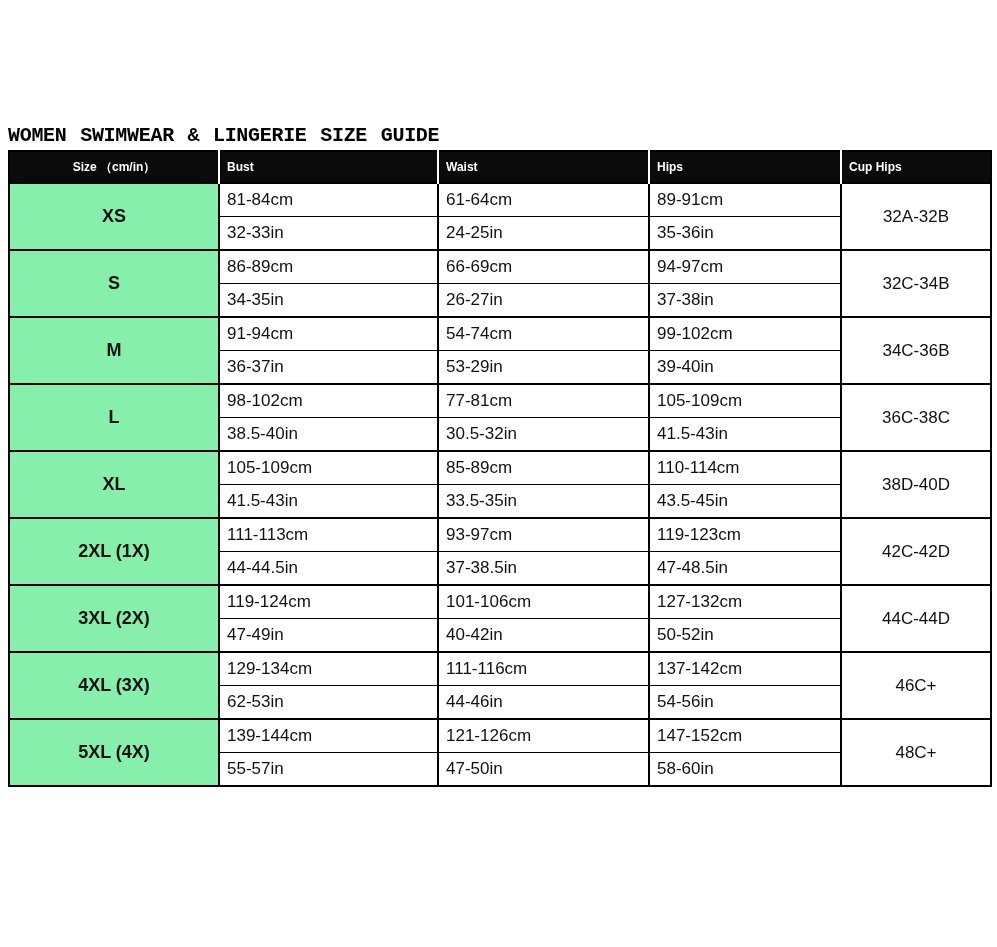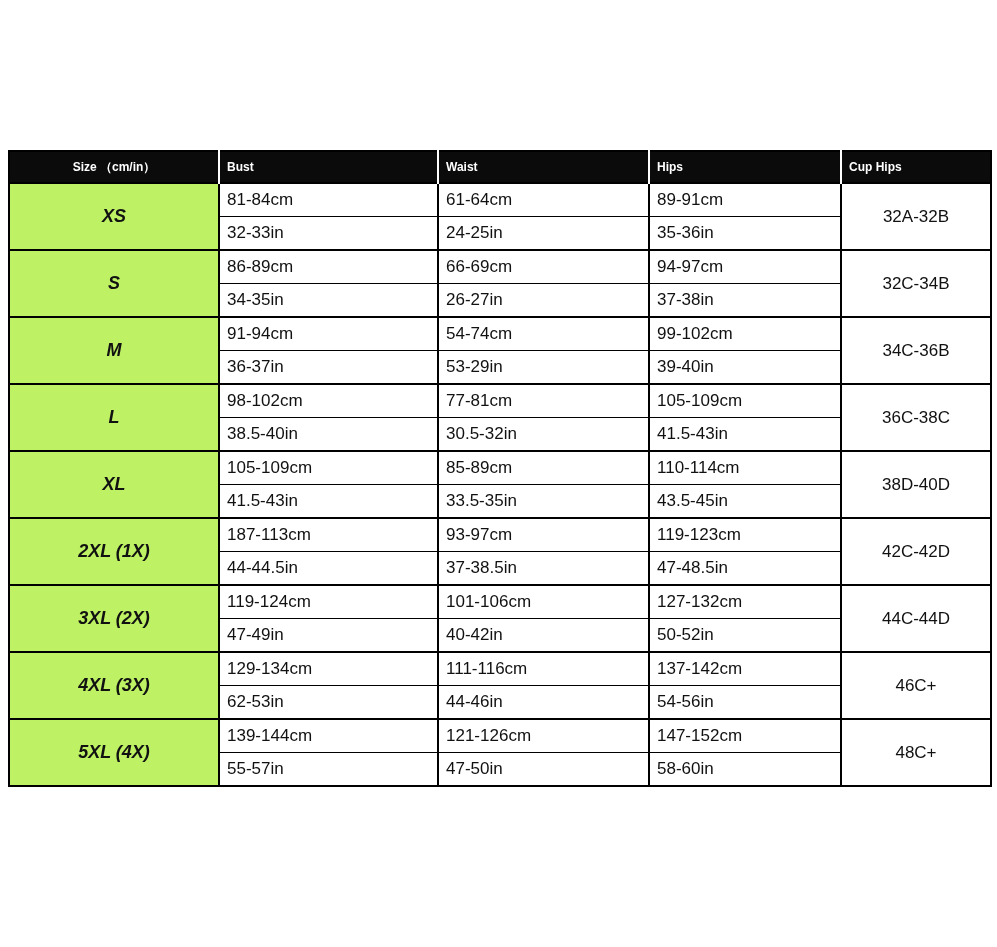--- a/index.html
+++ b/index.html
@@ -65,39 +65,39 @@
     border: 1px solid #000000;
     border-left-width: 2px;
     height: 32px;
     font-size: 17px;
     padding: 0 0 0 7px;
     white-space: nowrap;
     vertical-align: middle;
   }
   tr.group-start td { border-top-width: 2px; }
   td.size-cell {
-    background: #bef264;
+    background: #86efac;
     font-weight: 700;
     font-size: 18px;
     text-align: center;
     padding: 0;
     border-left-width: 1px;
-    font-style: italic;
   }
   td.cup-cell {
     text-align: center;
     padding: 0;
     background: #ffffff;
     margin-left: 41px;
   }
 </style>
 </head>
 <body>
 
 <div class="page">
+  <h1 class="title">WOMEN SWIMWEAR &amp; LINGERIE SIZE GUIDE</h1>
 
   <table class="size-guide">
     <colgroup>
       <col class="c-size">
         <col class="c-bust">
         <col class="c-waist">
         <col class="c-hips">
         <col class="c-cup">
     </colgroup>
     <thead>
@@ -165,21 +165,21 @@
           <td class="value-cell">110-114cm</td>
           <td class="cup-cell" rowspan="2">38D-40D</td>
         </tr>
         <tr>
           <td class="value-cell">41.5-43in</td>
           <td class="value-cell">33.5-35in</td>
           <td class="value-cell">43.5-45in</td>
         </tr>
         <tr class="group-start">
           <td class="size-cell" rowspan="2">2XL (1X)</td>
-          <td class="value-cell">187-113cm</td>
+          <td class="value-cell">111-113cm</td>
           <td class="value-cell">93-97cm</td>
           <td class="value-cell">119-123cm</td>
           <td class="cup-cell" rowspan="2">42C-42D</td>
         </tr>
         <tr>
           <td class="value-cell">44-44.5in</td>
           <td class="value-cell">37-38.5in</td>
           <td class="value-cell">47-48.5in</td>
         </tr>
         <tr class="group-start">

